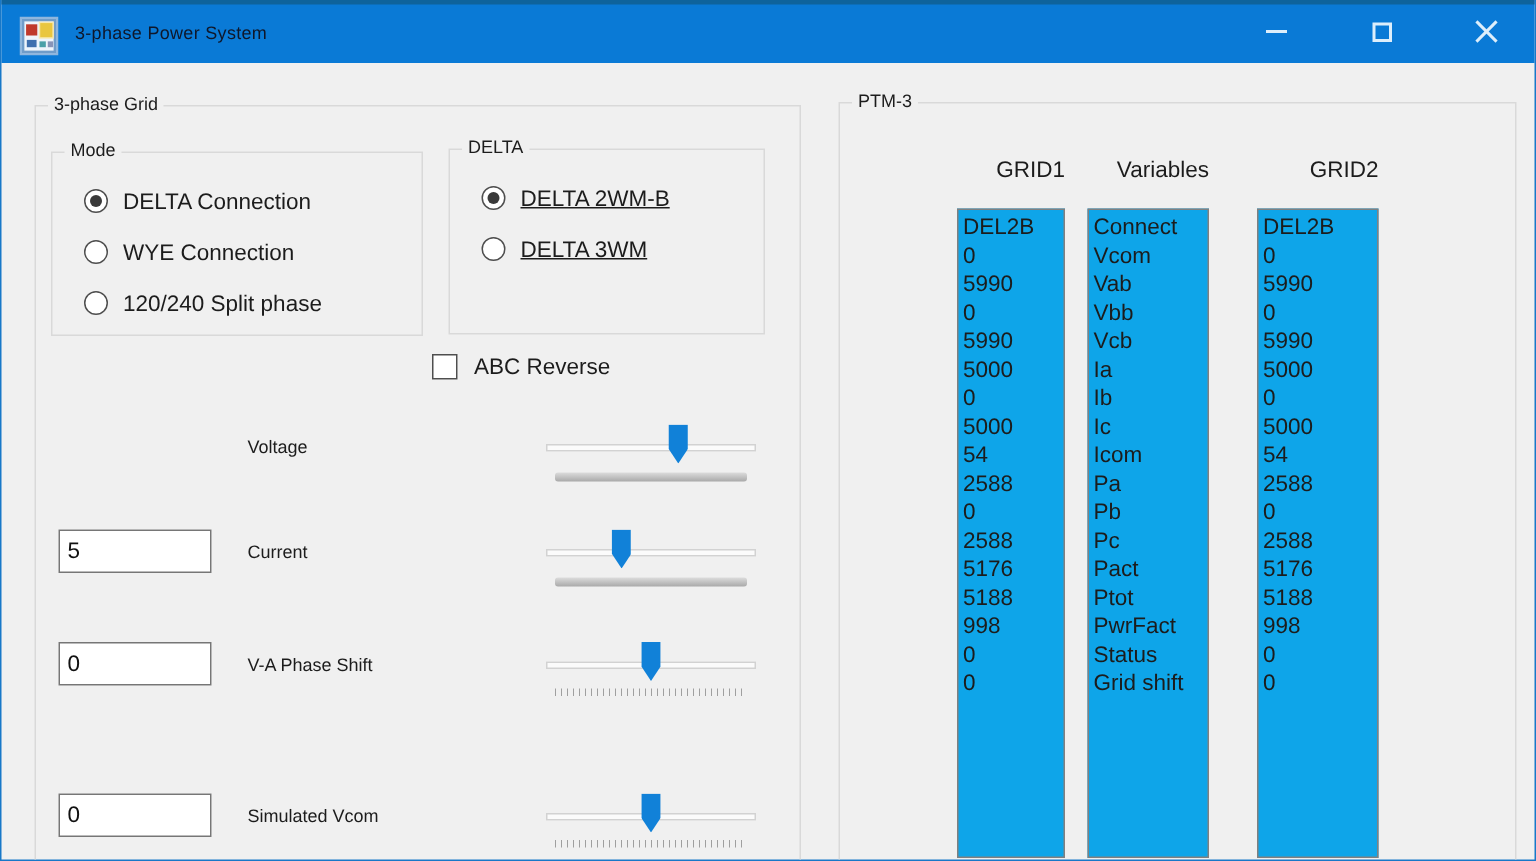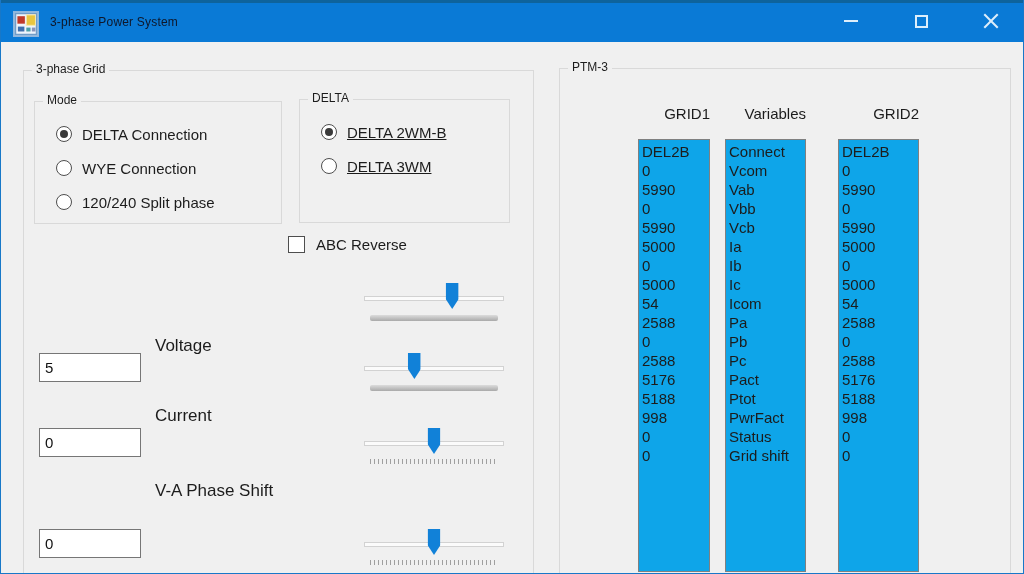--- a/index.html
+++ b/index.html
@@ -50,21 +50,21 @@
   
   .fields { position:absolute; left:0; top:0; width:100%; height:100%; pointer-events:none; }
   .field-row { position:absolute; left:15px; width:490px; height:42px; pointer-events:auto; }
   .field-row:nth-child(1){ top:210px; }
   .field-row:nth-child(2){ top:280px; }
   .field-row:nth-child(3){ top:355px; }
   .field-row:nth-child(4){ top:456px; }
 
   .textbox { position:absolute; left:0; top:2px; width:102px; height:29px; border:1px solid #767676;
              background:#fff; font:15px "Liberation Sans","DejaVu Sans",sans-serif; padding:0 5px; color:#111; }
-  .field-label { position:absolute; left:116px; top:7px; font-size:17px; line-height:20px; white-space:nowrap;margin-top:48px; }
+  .field-label { position:absolute; left:126px; top:7px; font-size:12px; line-height:20px; white-space:nowrap; }
 
   .slider { position:absolute; left:325px; top:0; width:140px; height:42px; }
   .track { position:absolute; left:0; top:15px; width:140px; height:5px;
            background:#fbfbfb; border:1px solid #d2d2d2; }
   .thumb { position:absolute; top:2px; width:13px; height:26px; background:var(--accent,#1181d8);
            transform:translateX(-50%);
            clip-path:polygon(0 0,100% 0,100% 62%,50% 100%,0 62%); }
   .sub { position:absolute; left:6px; right:6px; top:34px; height:6px; border-radius:2px;
          background:linear-gradient(180deg,#dcdcdc,#a9a9a9); }
   .field-row.on .sub { top:33px; height:5px; border-radius:0;

